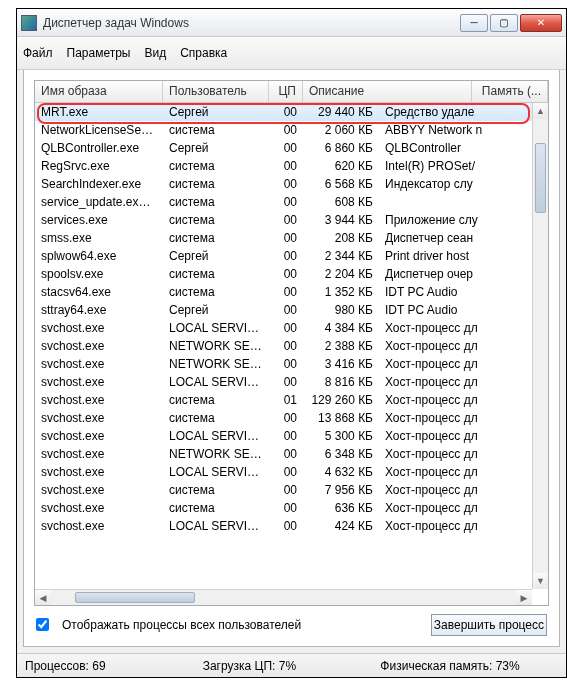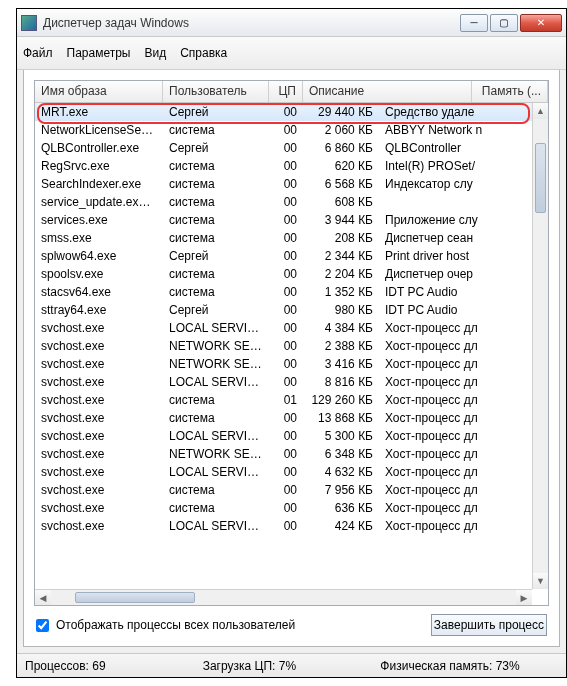--- a/index.html
+++ b/index.html
@@ -84,21 +84,21 @@
   .hsb .thumb{position:absolute;top:2px;bottom:2px;left:40px;width:120px;
     background:linear-gradient(#dce4ee,#c0cddc); border:1px solid #9fb0c4;
     border-radius:2px;}
   .hsb .arr{position:absolute;top:0;bottom:0;width:16px;text-align:center;
     font-size:9px;color:#666;line-height:16px;background:linear-gradient(#fafafa,#e9e9e9);}
   .hsb .arr.l{left:0;} .hsb .arr.r{right:0;}
   .bottomrow {
     display:flex; align-items:center; justify-content:space-between;
     padding:8px 2px 4px 2px;
   }
-  .cbx { display:flex; align-items:center; gap:7px; }
+  .cbx { display:flex; gap:13px; }
   .cbx input { width:13px; height:13px; }
   .btn {
     padding:3px 2px; border:1px solid #8a98a8; border-radius:0;
     background:linear-gradient(#f8fbff,#e3eaf3); cursor:default;
   }
   
   .statusbar {
     height:24px; border-top:1px solid #c9c9c9; display:flex; align-items:center;
     padding:0 8px; background:linear-gradient(#f6f6f6,#e9e9e9);
   }

